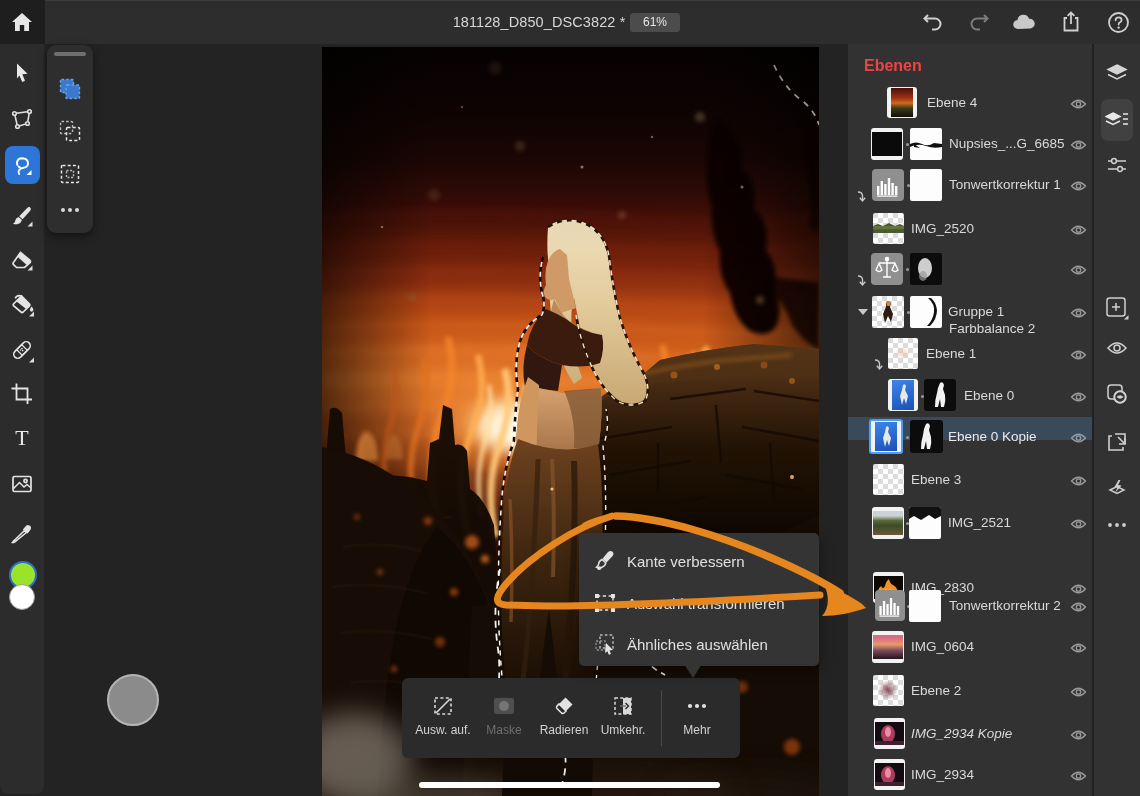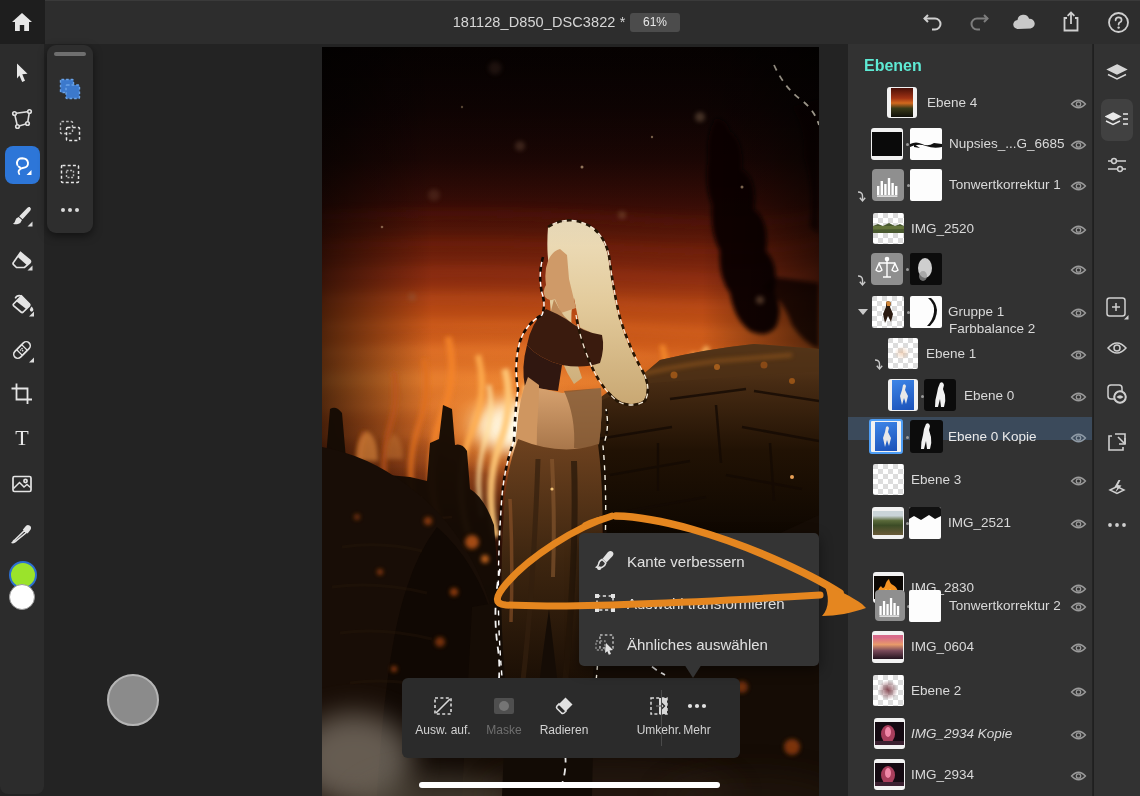--- a/index.html
+++ b/index.html
@@ -17,21 +17,21 @@
   
   #ltoolbar{left:0;top:44px;width:44px;height:750px;background:#2c2c2c;border-radius:0 0 8px 8px;}
   .tool{position:absolute;left:0;width:44px;height:44px;display:flex;align-items:center;justify-content:center;}
   #activetool{left:5px;top:146px;width:35px;height:38px;background:#2d76d8;border-radius:8px;}
   
   #popup{left:47px;top:45px;width:46px;height:188px;background:#2e2e2e;border-radius:9px;
          box-shadow:0 3px 9px rgba(0,0,0,.5);}
   .popicon{position:absolute;left:0;width:46px;display:flex;justify-content:center;}
   
   #lpanel{left:848px;top:44px;width:244px;height:752px;background:#323232;}
-  #paneltitle{left:864px;top:57px;color:#5eead4;font-size:16px;font-weight:bold;}
+  #paneltitle{left:864px;top:57px;color:#ef4444;font-size:16px;font-weight:bold;}
   .lrow{position:absolute;left:848px;width:244px;height:40px;}
   .lrow.sel{background:#3b4a5b;left:848px;width:244px;}
   .lname{position:absolute;color:#d9d9d9;font-size:13.5px;white-space:nowrap;}
   .leye{position:absolute;left:222px;top:13px;}
   .thumb{position:absolute;border-radius:2px;overflow:hidden;}
   .checker{background:
      repeating-conic-gradient(#ffffff 0 25%,#dcdcdc 0 50%);
      background-size:10px 10px;}
   .linkdot{position:absolute;width:3px;height:3px;border-radius:50%;background:#9a9a9a;}
   
@@ -460,21 +460,21 @@
       </svg>
       <div class="lbl">Maske</div>
     </div>
     <div class="bitem" style="left:134px;width:56px;">
       <svg width="24" height="24" viewBox="0 0 24 24">
         <path d="M13.5 3.5 L20.5 10.5 L14 17 L7 10 Z" fill="#e2e2e2"></path>
         <path d="M7 10 L14 17 L12 19 Q10.8 20 9.5 19 L5 14.5 Q4 13.3 5 12 Z" fill="none" stroke="#e2e2e2" stroke-width="1.6"></path>
       </svg>
       <div class="lbl">Radieren</div>
     </div>
-    <div class="bitem" style="left:192px;width:58px;margin-left:36px;">
+    <div class="bitem" style="left:192px;width:58px;">
       <svg width="24" height="24" viewBox="0 0 24 24">
         <rect x="4" y="4" width="16" height="16" fill="none" stroke="#d9d9d9" stroke-width="1.5" stroke-dasharray="3 2.2"></rect>
         <rect x="12" y="4" width="8" height="16" fill="#d9d9d9"></rect>
         <path d="M9.5 9 L6.5 12 L9.5 15 M14.5 9 L17.5 12 L14.5 15" stroke="#2a2a2a" stroke-width="1.4" fill="none"></path>
         <path d="M9 12 H15" stroke="#6f6f6f" stroke-width="1.4"></path>
       </svg>
       <div class="lbl">Umkehr.</div>
     </div>
     <div style="position:absolute;left:259px;top:12px;width:1px;height:56px;background:#4a4a4a;"></div>
     <div class="bitem" style="left:268px;width:54px;">

